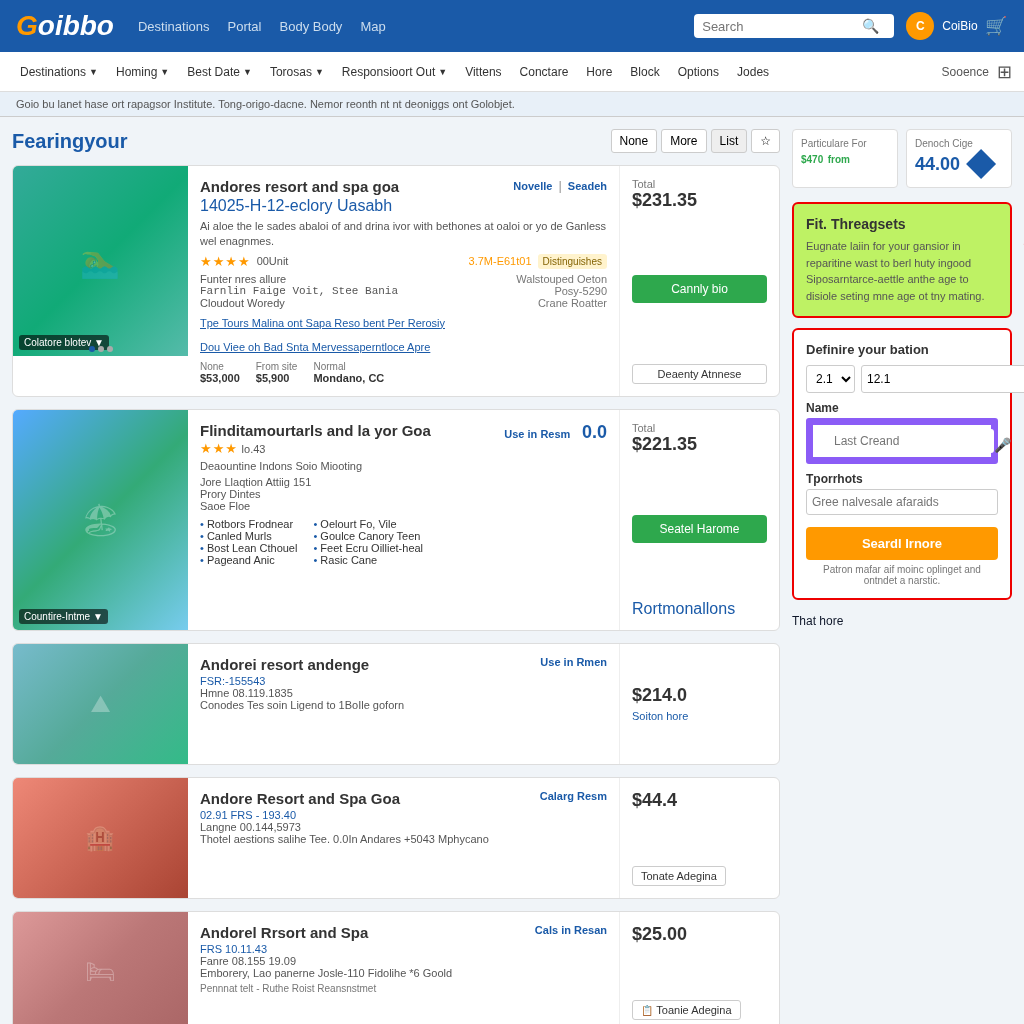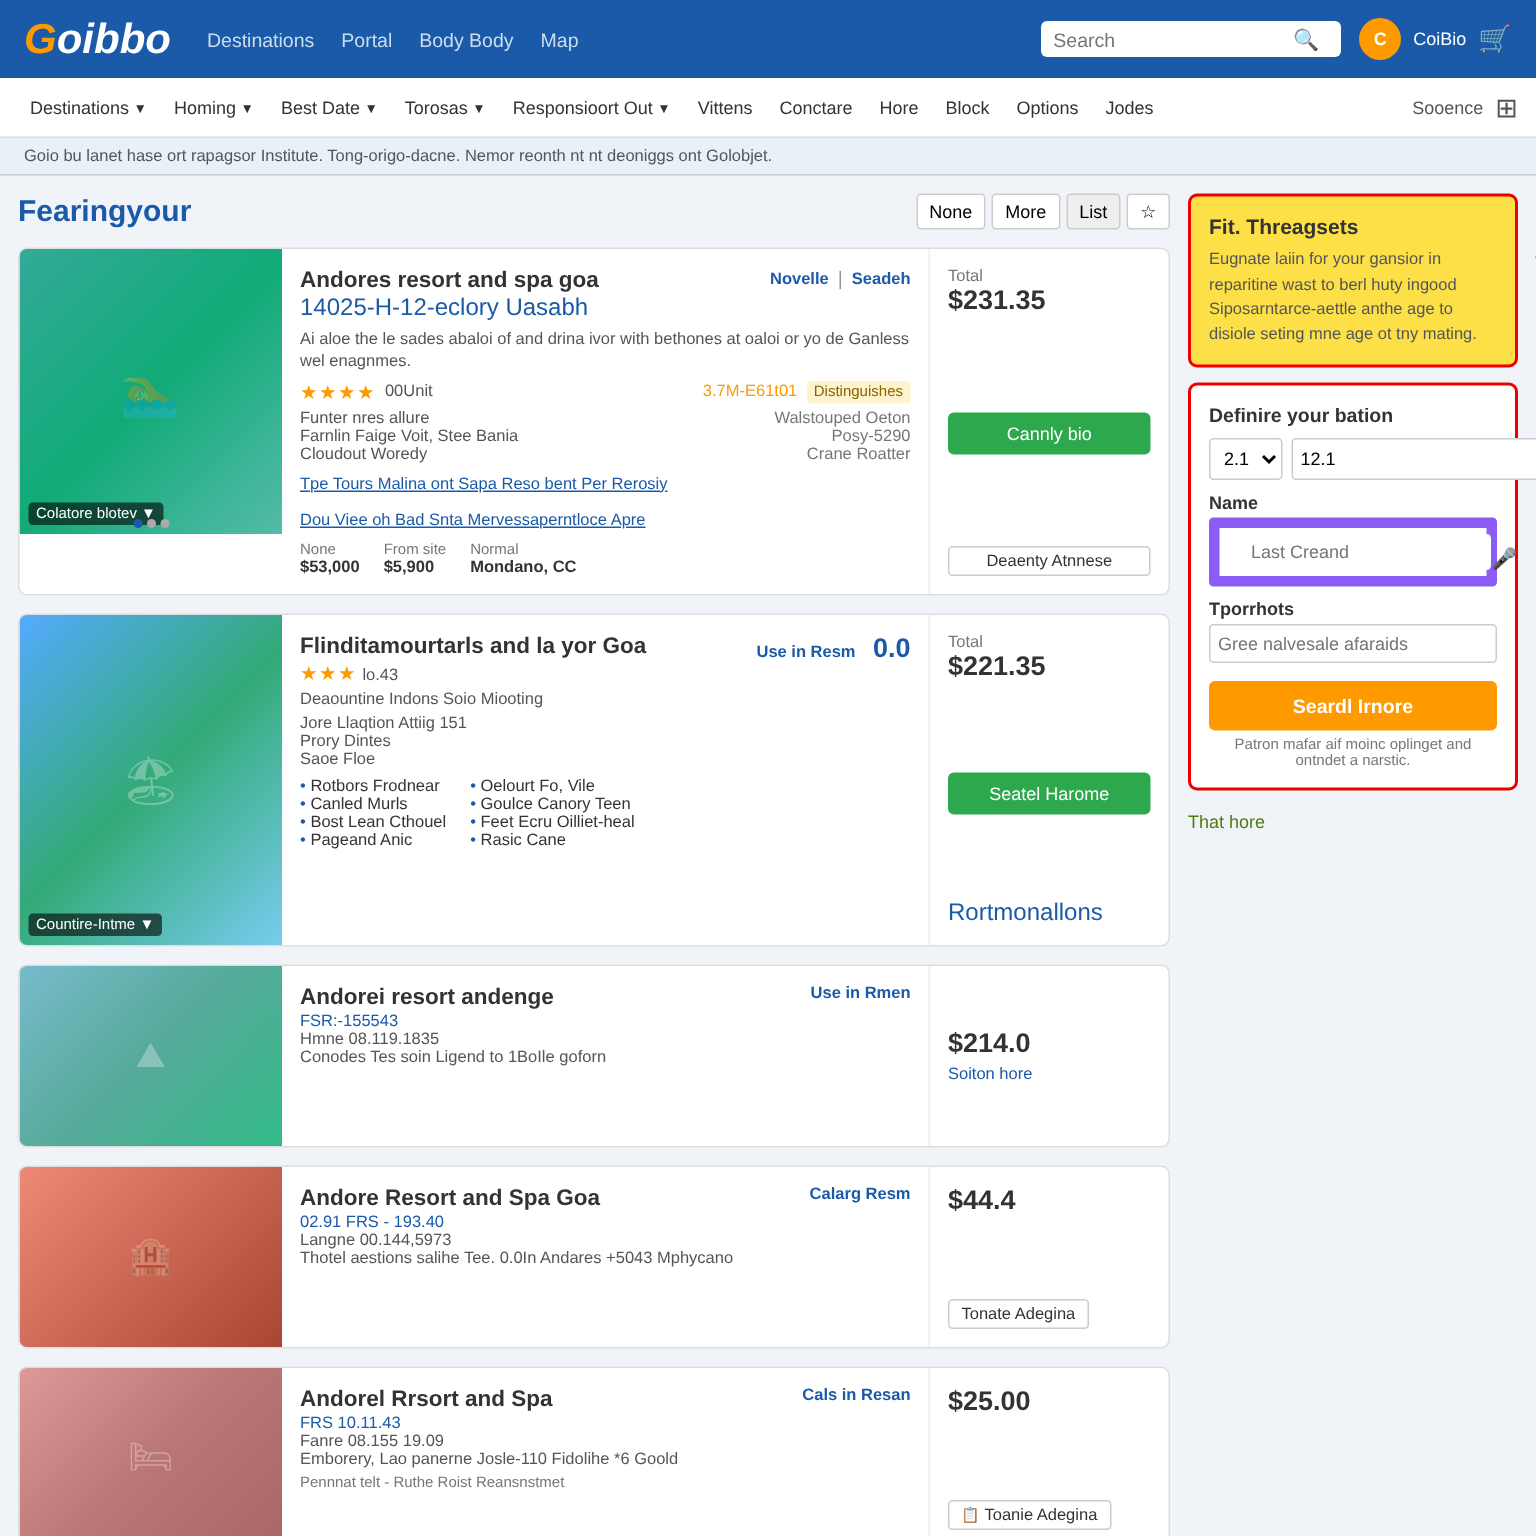--- a/index.html
+++ b/index.html
@@ -258,21 +258,21 @@
     .diamond-icon {
       width: 30px; height: 30px;
       background: #1a5aa8;
       clip-path: polygon(50% 0%, 100% 50%, 50% 100%, 0% 50%);
       display: inline-block;
       vertical-align: middle;
     }
 
     
     .sidebar-box {
-      background: #fde047;
+      background: #bef264;
       border: 2px solid #e00;
       border-radius: 6px;
       padding: 12px;
       position: relative;
     }
     .sidebar-box-title {
       font-size: 14px;
       font-weight: bold;
       color: #333;
       margin-bottom: 6px;
@@ -327,21 +327,21 @@
       border: none;
       border-radius: 4px;
       padding: 9px;
       font-size: 13px;
       font-weight: bold;
       cursor: pointer;
       width: 100%;
       margin-top: 4px;
     }
     .form-hint { font-size: 10px; color: #777; margin-top: 4px; text-align: center; }
-    .sidebar-link { color: #4d7c0f; font-size: 12px; cursor: pointer; display: block; margin-top: 4px; }
+    .sidebar-link { color: #0f172a; font-size: 12px; cursor: pointer; display: block; margin-top: 4px; }
 
     
     .img-pool { background: linear-gradient(135deg, #3a9, #1a7, #5ba); }
     .img-beach { background: linear-gradient(135deg, #5af, #3a7, #7ce); }
     .img-mountain { background: linear-gradient(135deg, #7bc, #5a9, #3b8); }
     .img-resort { background: linear-gradient(135deg, #e87, #c65, #a43); }
     .img-room { background: linear-gradient(135deg, #d99, #b77, #a66); }
 
     .hotel-img { height: 190px; }
     .hotel-card-3 .hotel-img { height: 100px; }
@@ -453,21 +453,21 @@
         <div class="hotel-desc">Ai aloe the le sades abaloi of and drina ivor with bethones at oaloi or yo de Ganless wel enagnmes.</div>
         <div style="display:flex;align-items:center;gap:6px;margin:4px 0;">
           <span class="stars">★★★★</span>
           <span style="font-size:11px;color:#555;">00Unit</span>
           <span style="margin-left:auto;" class="tag-orange">3.7M-E61t01</span>
           <span class="tag-highlight">Distinguishes</span>
         </div>
         <div style="display:flex;gap:16px;margin:4px 0;">
           <div>
             <div style="font-size:11px;color:#555;">Funter nres allure</div>
-            <div style="font-size:11px;color:#555;">Farnlin Faige Voit, Stee Bania</div>
+            <div style="font-size:11px;color:#555;font-family:Liberation Mono, monospace;">Farnlin Faige Voit, Stee Bania</div>
             <div style="font-size:11px;color:#555;">Cloudout Woredy</div>
           </div>
           <div style="margin-left:auto;text-align:right;font-size:11px;color:#777;">
             <div>Walstouped Oeton</div>
             <div>Posy-5290</div>
             <div>Crane Roatter</div>
           </div>
         </div>
         <div class="hotel-packages">
           <span class="hotel-package">Tpe Tours Malina ont Sapa Reso bent Per Rerosiy</span>
@@ -617,20 +617,36 @@
         <button class="btn-detail">
           <span style="font-size:10px;">📋</span> <span>Toanie Adegina</span>
         </button>
       </div>
     </div>
 
   </div>
 
   <div class="right-sidebar">
 
+    <div class="price-summary">
+      <div class="price-box">
+        <div class="price-box-label">Particulare For</div>
+        <div class="price-box-value">
+          <span>$470</span>
+          <span>from</span>
+        </div>
+      </div>
+      <div class="price-box">
+        <div class="price-box-label">Denoch Cige</div>
+        <div style="display:flex;align-items:center;gap:6px;">
+          <div class="price-box-num">44.00</div>
+          <div class="diamond-icon"></div>
+        </div>
+      </div>
+    </div>
 
     <div class="sidebar-box" style="position:relative;">
       <div class="sidebar-box-title">Fit. Threagsets</div>
       <div class="sidebar-box-text">Eugnate laiin for your gansior in reparitine wast to berl huty ingood Siposarntarce-aettle anthe age to disiole seting mne age ot tny mating.</div>
       <div class="red-arrow">→</div>
     </div>
 
     <div class="define-box">
       <div class="define-box-title">Definire your bation</div>
 

